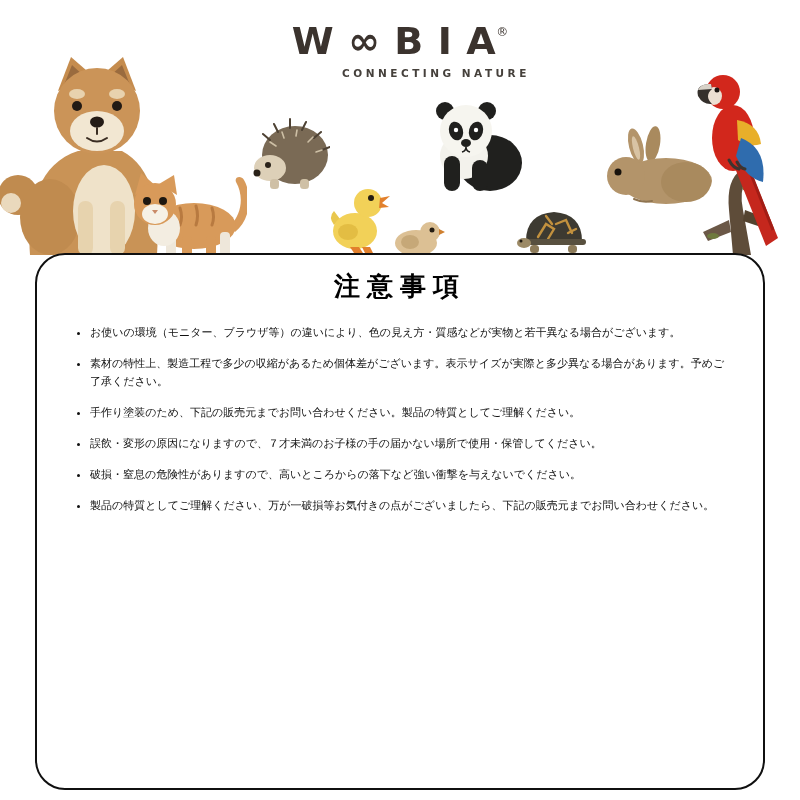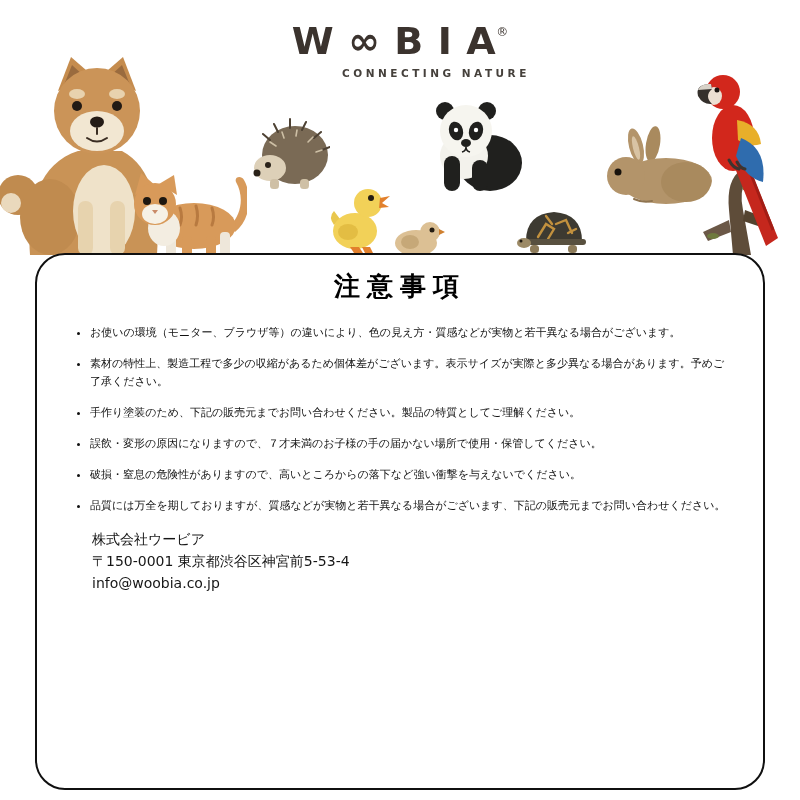--- a/index.html
+++ b/index.html
@@ -205,22 +205,17 @@
 
   <section class="notice-box">
     <h1 class="notice-title">注意事項</h1>
     <ul class="notice-list">
 
     <li>お使いの環境（モニター、ブラウザ等）の違いにより、色の見え方・質感などが実物と若干異なる場合がございます。</li>
         <li>素材の特性上、製造工程で多少の収縮があるため個体差がございます。表示サイズが実際と多少異なる場合があります。予めご了承ください。</li>
         <li>手作り塗装のため、下記の販売元までお問い合わせください。製品の特質としてご理解ください。</li>
         <li>誤飲・変形の原因になりますので、７才未満のお子様の手の届かない場所で使用・保管してください。</li>
         <li>破損・窒息の危険性がありますので、高いところからの落下など強い衝撃を与えないでください。</li>
-        <li>品質には万全を期しておりますが、質感などが実物と若干異なる場合がございます、下記の販売元までお問い合わせください。</li>
+        <li>製品の特質としてご理解ください、万が一破損等お気付きの点がございましたら、下記の販売元までお問い合わせください。</li>
       </ul>
-    <div class="company">
-      <div>株式会社ウービア</div>
-      <div>〒150-0001 東京都渋谷区神宮前5-53-4</div>
-      <div>info@woobia.co.jp</div>
-    </div>
   </section>
 
 </div>
 
 </body></html>

